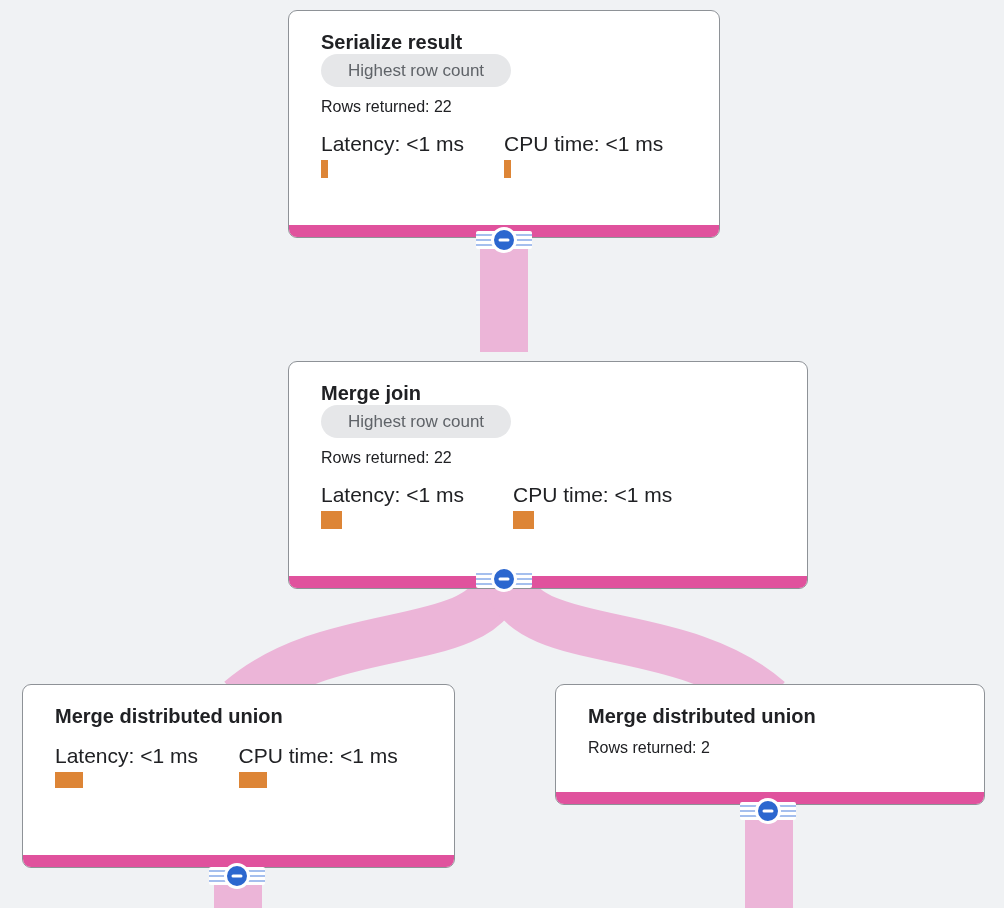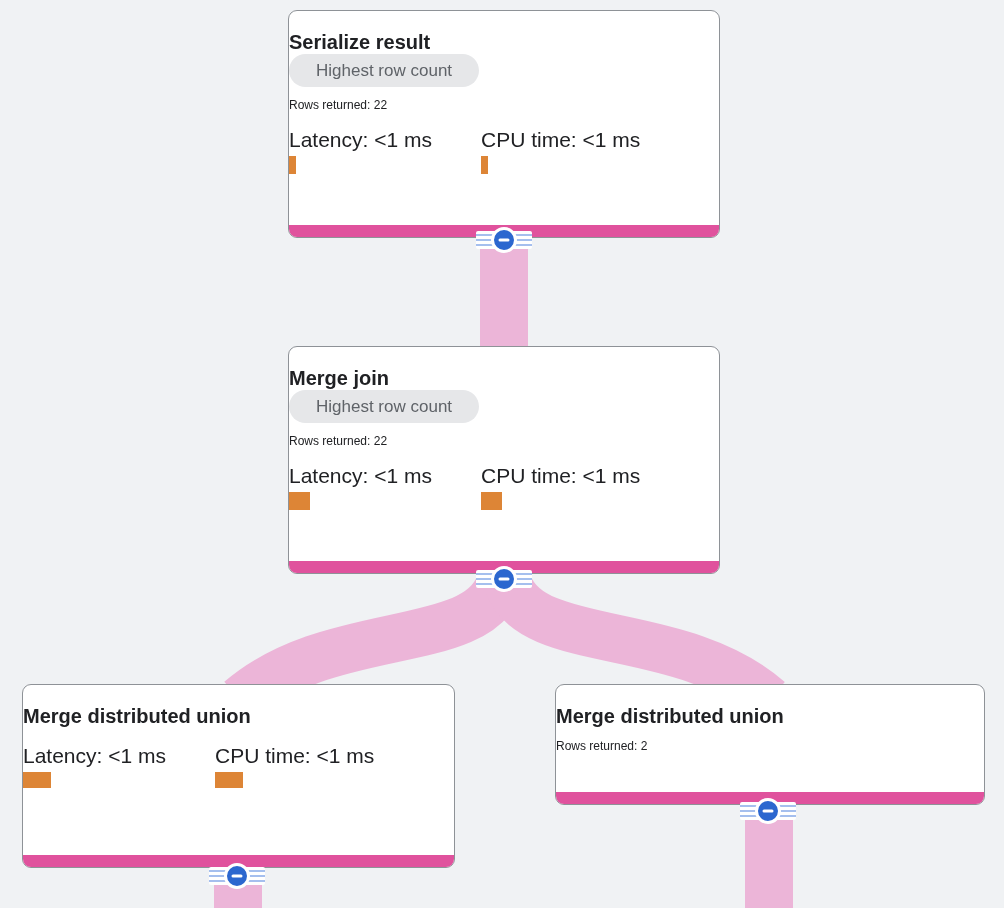--- a/index.html
+++ b/index.html
@@ -28,37 +28,37 @@
 
   .card{
     position:absolute;z-index:1;
     background:var(--card_bg);
     border:1px solid var(--card_border);
     border-radius:9px;
     overflow:hidden;
     display:flex;flex-direction:column;
     cursor:pointer;
   }
-  .card-body{flex:1;padding:0 0}
+  .card-body{flex:1;padding:0 32px}
   .accent{height:12px;flex:none;background:var(--accent_pink)}
 
   .title{margin-top:20px;font-size:20px;font-weight:700;color:var(--text_dark)}
   .badge{
     display:inline-block;
     background:var(--badge_bg);color:var(--badge_text);
     border-radius:17px;height:33px;line-height:33px;
     padding:0 27px;font-size:17px;
   }
-  .rows{margin-top:11px;font-size:12px;color:var(--text_dark)}
+  .rows{margin-top:11px;font-size:16px;color:var(--text_dark)}
   .metrics{display:flex;margin-top:16px}
   .metric{width:192px;font-size:21px;color:var(--text_dark)}
   .bar{margin-top:4px;background:var(--bar_orange)}
 
   #node-0{left:288px;top:10px;width:432px;height:228px}
-  #node-1{left:288px;top:346px;width:432px;height:228px}
+  #node-1{left:288px;top:361px;width:520px;height:228px}
   #node-2{left:22px;top:684px;width:433px;height:184px}
   #node-3{left:555px;top:684px;width:430px;height:121px}
 
   .collapse{
     position:absolute;z-index:2;width:56px;height:18px;cursor:pointer;
     border-radius:2px;
     background:linear-gradient(to bottom,
       #fff 0 3px, var(--stripe_blue) 3px 5px,
       #fff 5px 8px, var(--stripe_blue) 8px 10px,
       #fff 10px 13px, var(--stripe_blue) 13px 15px, #fff 15px 18px);

